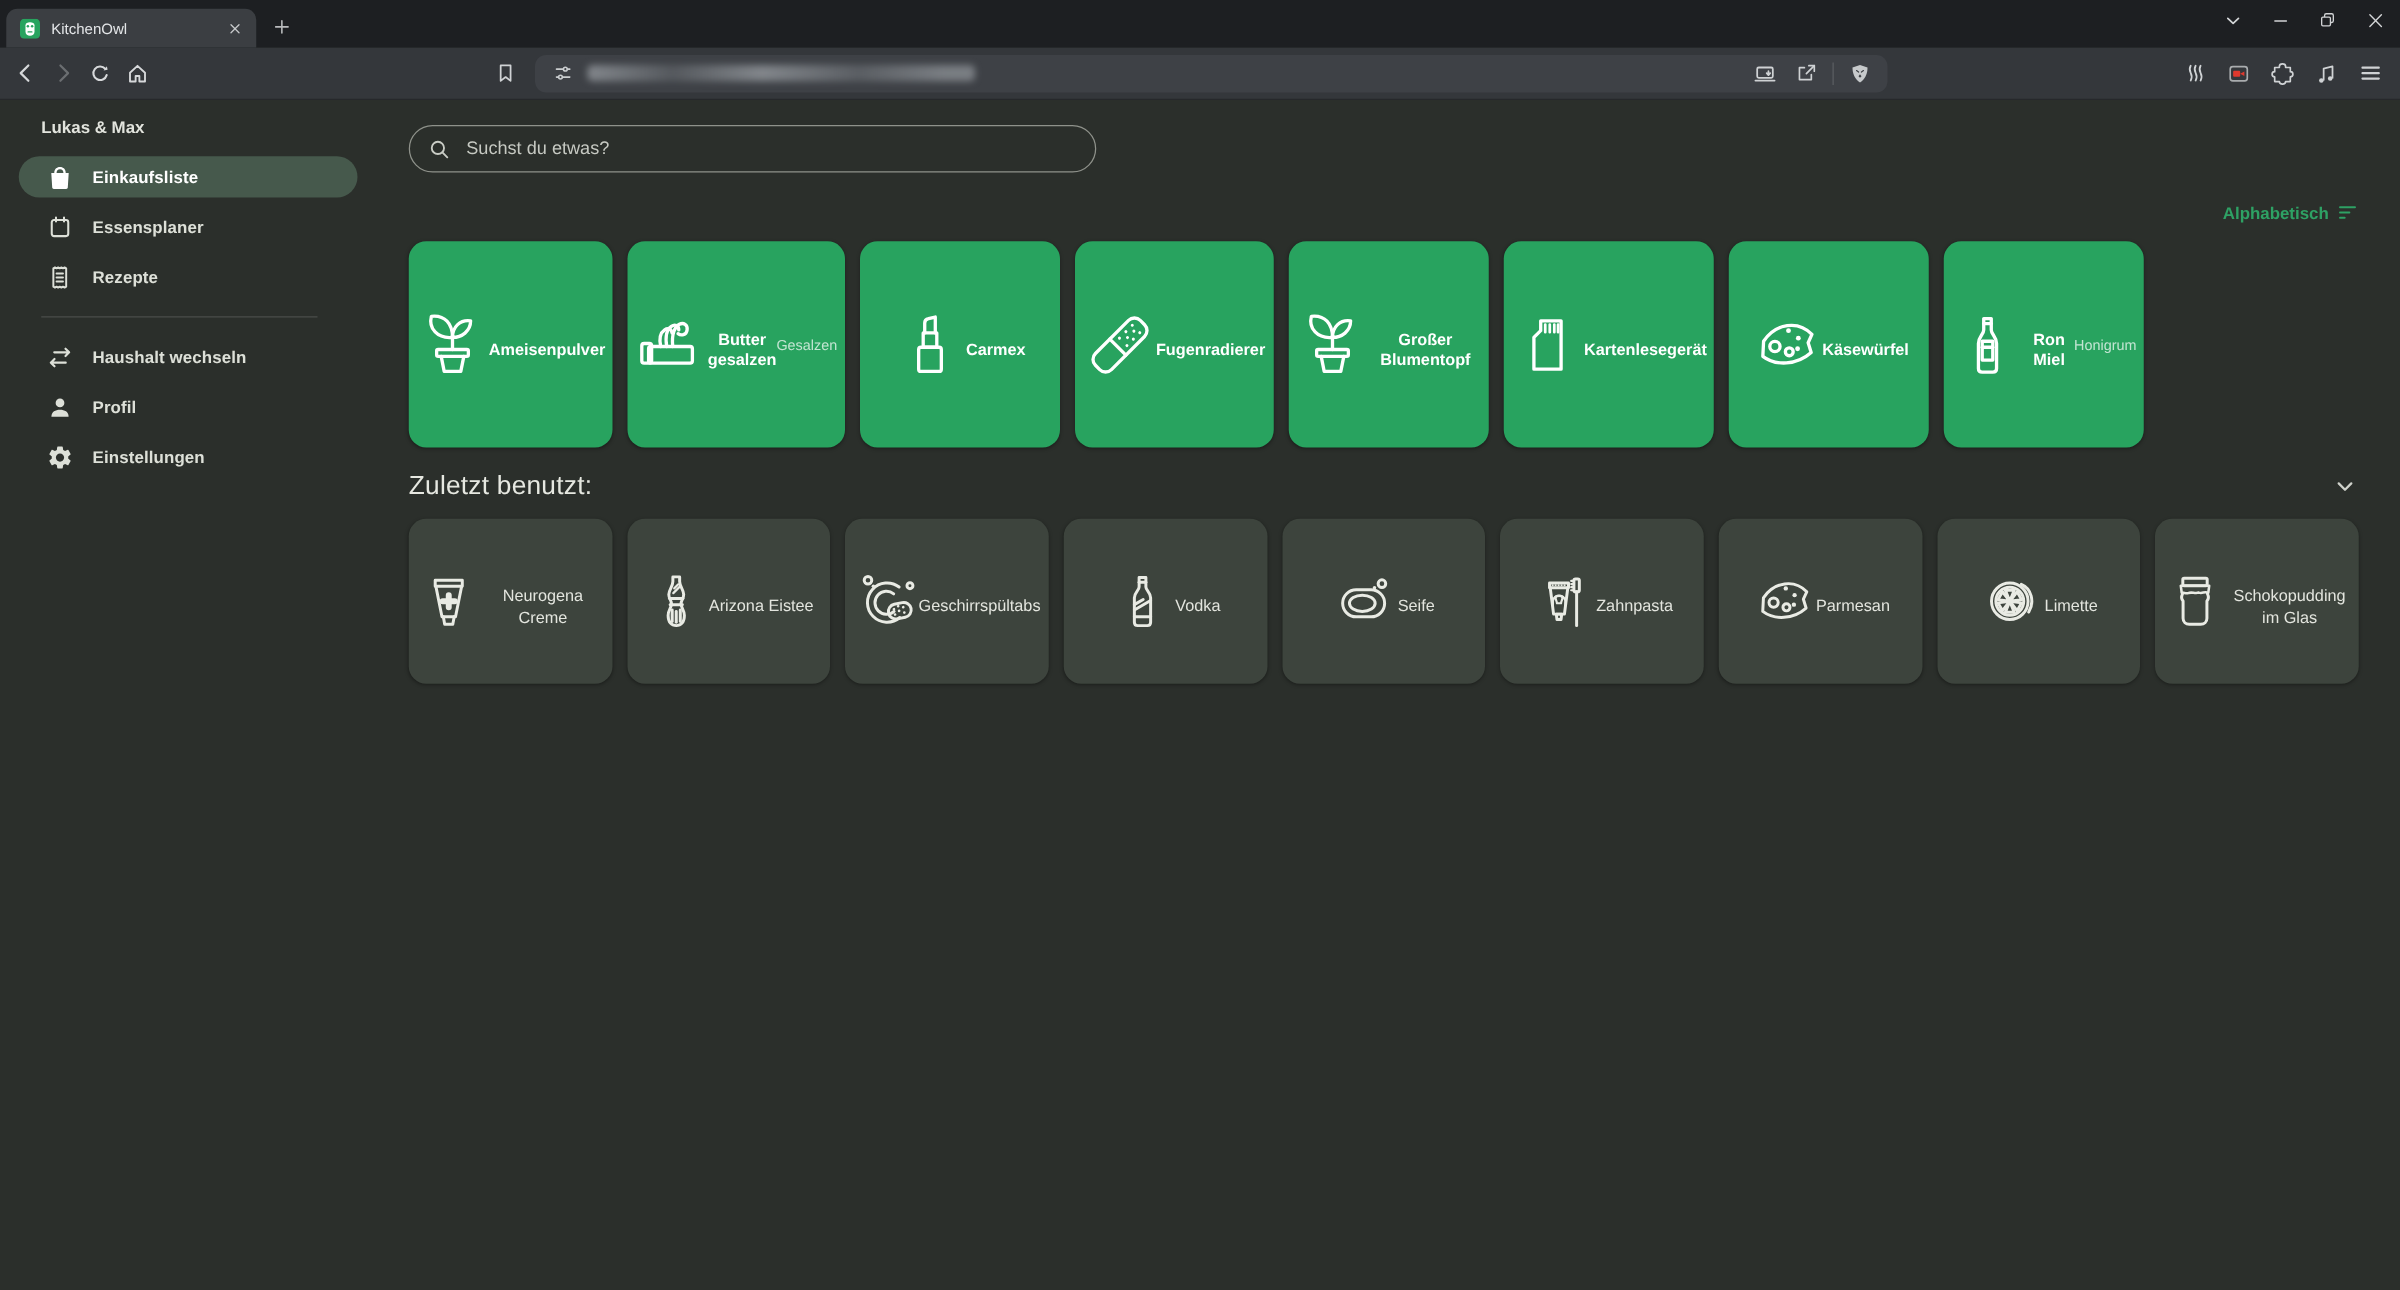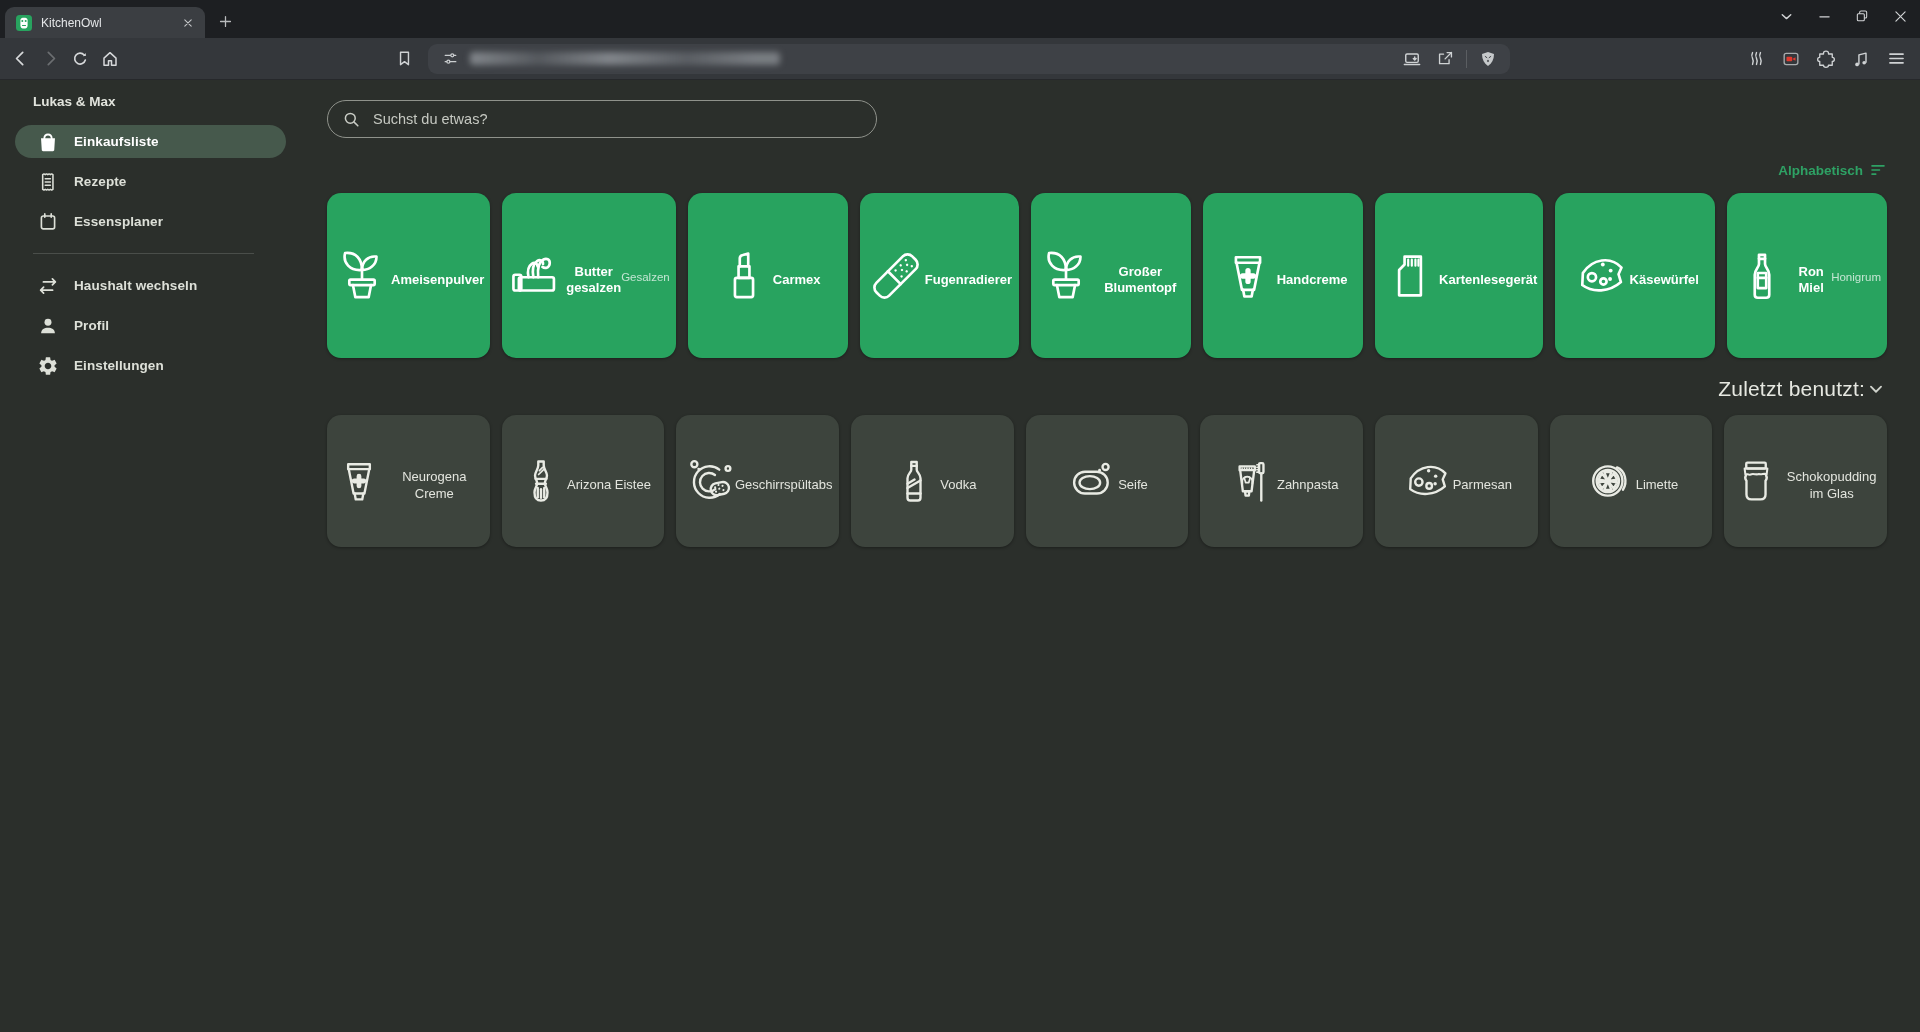--- a/index.html
+++ b/index.html
@@ -51,21 +51,21 @@
   .grid-gray  { margin-top:14px;border-radius:18px; }
   .card { border-radius:14px; display:flex; flex-direction:row; align-items:center; justify-content:center;
     text-align:center; cursor:pointer; box-shadow:0 1px 3px rgba(0,0,0,.35); padding:6px 6px; }
   .card-green { height:165px; background:#28a35f; color:#ffffff; }
   .card-gray  { height:132px; background:#3d443d; color:#e9ebe4; }
   .card .ctitle { margin-top:9px; font-size:13px; font-weight:600; line-height:1.25; }
   .card-gray .ctitle { font-weight:500; color:#e3e5de; }
   .card .csub { font-size:11.5px; color:rgba(255,255,255,.72); margin-top:2px; }
   .card .cicon { line-height:0; }
 
-  .recent-head { margin-top:19px; display:flex; align-items:center; justify-content:flex-end; }
+  .recent-head { margin-top:19px; display:flex; align-items:center; justify-content:space-between; }
   .recent-head h2 { font-size:21px; font-weight:500; color:#e6e8e1; letter-spacing:.2px; }
 </style>
 </head>
 <body>
 
 <div class="window">
 
   <div class="tabbar">
     <div class="tab">
       <span class="chrome-ic">
@@ -216,32 +216,32 @@
     <aside class="sidebar">
       <div class="household">Lukas &amp; Max</div>
       <nav id="nav-primary">
           <div class="nav-item selected">
             <span style="line-height: 0;"><svg width="22" height="22" viewBox="0 0 24 24">
                 <path fill="currentColor" fill-rule="evenodd" d="M7 8 C7 4.7 9 2.8 12 2.8 C15 2.8 17 4.7 17 8 H19.6 L18.8 20.7 C18.75 21.4 18.2 22 17.4 22 H6.6 C5.8 22 5.25 21.4 5.2 20.7 L4.4 8 Z M9 8 C9 6 10 4.8 12 4.8 C14 4.8 15 6 15 8 Z"></path>
               </svg></span>
             <span class="nlabel">Einkaufsliste</span>
           </div>
           <div class="nav-item">
+            <span style="line-height: 0;"><svg width="22" height="22" viewBox="0 0 24 24" fill="none" stroke="currentColor" stroke-width="1.8" stroke-linecap="round" stroke-linejoin="round">
+                <rect x="4.8" y="5.5" width="14.4" height="14" rx="2"></rect>
+                <path d="M8.5 3.2 V6.8 M15.5 3.2 V6.8"></path>
+              </svg></span>
+            <span class="nlabel">Essensplaner</span>
+          </div>
+          <div class="nav-item">
             <span style="line-height: 0;"><svg width="22" height="22" viewBox="0 0 24 24" fill="none" stroke="currentColor" stroke-width="1.7" stroke-linejoin="round" stroke-linecap="round">
                 <path d="M6.2 4 L7.6 3.2 L9 4 L10.4 3.2 L11.8 4 L13.2 3.2 L14.6 4 L16 3.2 L17.4 4 V20 L16 20.8 L14.6 20 L13.2 20.8 L11.8 20 L10.4 20.8 L9 20 L7.6 20.8 L6.2 20 Z"></path>
                 <path d="M9 8.5 H14.6 M9 12 H14.6 M9 15.5 H14.6"></path>
               </svg></span>
             <span class="nlabel">Rezepte</span>
-          </div>
-          <div class="nav-item">
-            <span style="line-height: 0;"><svg width="22" height="22" viewBox="0 0 24 24" fill="none" stroke="currentColor" stroke-width="1.8" stroke-linecap="round" stroke-linejoin="round">
-                <rect x="4.8" y="5.5" width="14.4" height="14" rx="2"></rect>
-                <path d="M8.5 3.2 V6.8 M15.5 3.2 V6.8"></path>
-              </svg></span>
-            <span class="nlabel">Essensplaner</span>
           </div>
         </nav>
       <div class="nav-divider"></div>
       <nav id="nav-secondary">
           <div class="nav-item">
             <span style="line-height: 0;"><svg width="22" height="22" viewBox="0 0 24 24" fill="none" stroke="currentColor" stroke-width="1.9" stroke-linecap="round" stroke-linejoin="round">
                 <path d="M7 7.5 H20 M16.8 4.3 L20 7.5 L16.8 10.7"></path>
                 <path d="M17 16.5 H4 M7.2 13.3 L4 16.5 L7.2 19.7"></path>
               </svg></span>
             <span class="nlabel">Haushalt wechseln</span>
@@ -333,29 +333,20 @@
           </div>
           <div class="card card-green">
             <span class="cicon"><svg width="58" height="58" viewBox="0 0 48 48" fill="none" stroke="currentColor" stroke-width="2.2" stroke-linecap="round" stroke-linejoin="round">
                 <path d="M24 19 C14 20 8 13 10 5 C19 4 24 10 24 19 Z"></path>
                 <path d="M24 19 C24 12 29 7 36 8 C36 15 30 19 24 19 Z"></path>
                 <path d="M24 27 V17.5"></path>
                 <rect x="13.5" y="27" width="21" height="4.5" rx="1"></rect>
                 <path d="M16.5 31.5 L18.5 41.5 H29.5 L31.5 31.5"></path>
               </svg></span>
             <span class="ctitle">Großer Blumentopf</span>
-          </div>
-          <div class="card card-green">
-            <span class="cicon"><svg width="58" height="58" viewBox="0 0 48 48" fill="none" stroke="currentColor" stroke-width="2.2" stroke-linecap="round" stroke-linejoin="round">
-                <rect x="14" y="8.5" width="20" height="4.5"></rect>
-                <path d="M14.5 13 L19 35.5 H29 L33.5 13"></path>
-                <path d="M20 35.5 L21 41 H27 L28 35.5"></path>
-                <path d="M24 19.5 V28.5 M19.5 24 H28.5" stroke-width="4.4"></path>
-              </svg></span>
-            <span class="ctitle">Handcreme</span>
           </div>
           <div class="card card-green">
             <span class="cicon"><svg width="58" height="58" viewBox="0 0 48 48" fill="none" stroke="currentColor" stroke-width="2.2" stroke-linecap="round" stroke-linejoin="round">
                 <path d="M33 8 V40 H15 V19 L19.5 14.5 V8 Z"></path>
                 <path d="M22.5 10.5 V15.5 M25.5 10.5 V15.5 M28.5 10.5 V15.5 M31 10.5 V15.5" stroke-width="1.8"></path>
               </svg></span>
             <span class="ctitle">Kartenlesegerät</span>
           </div>
           <div class="card card-green">
             <span class="cicon"><svg width="58" height="58" viewBox="0 0 48 48" fill="none" stroke="currentColor" stroke-width="2.2" stroke-linecap="round" stroke-linejoin="round">

